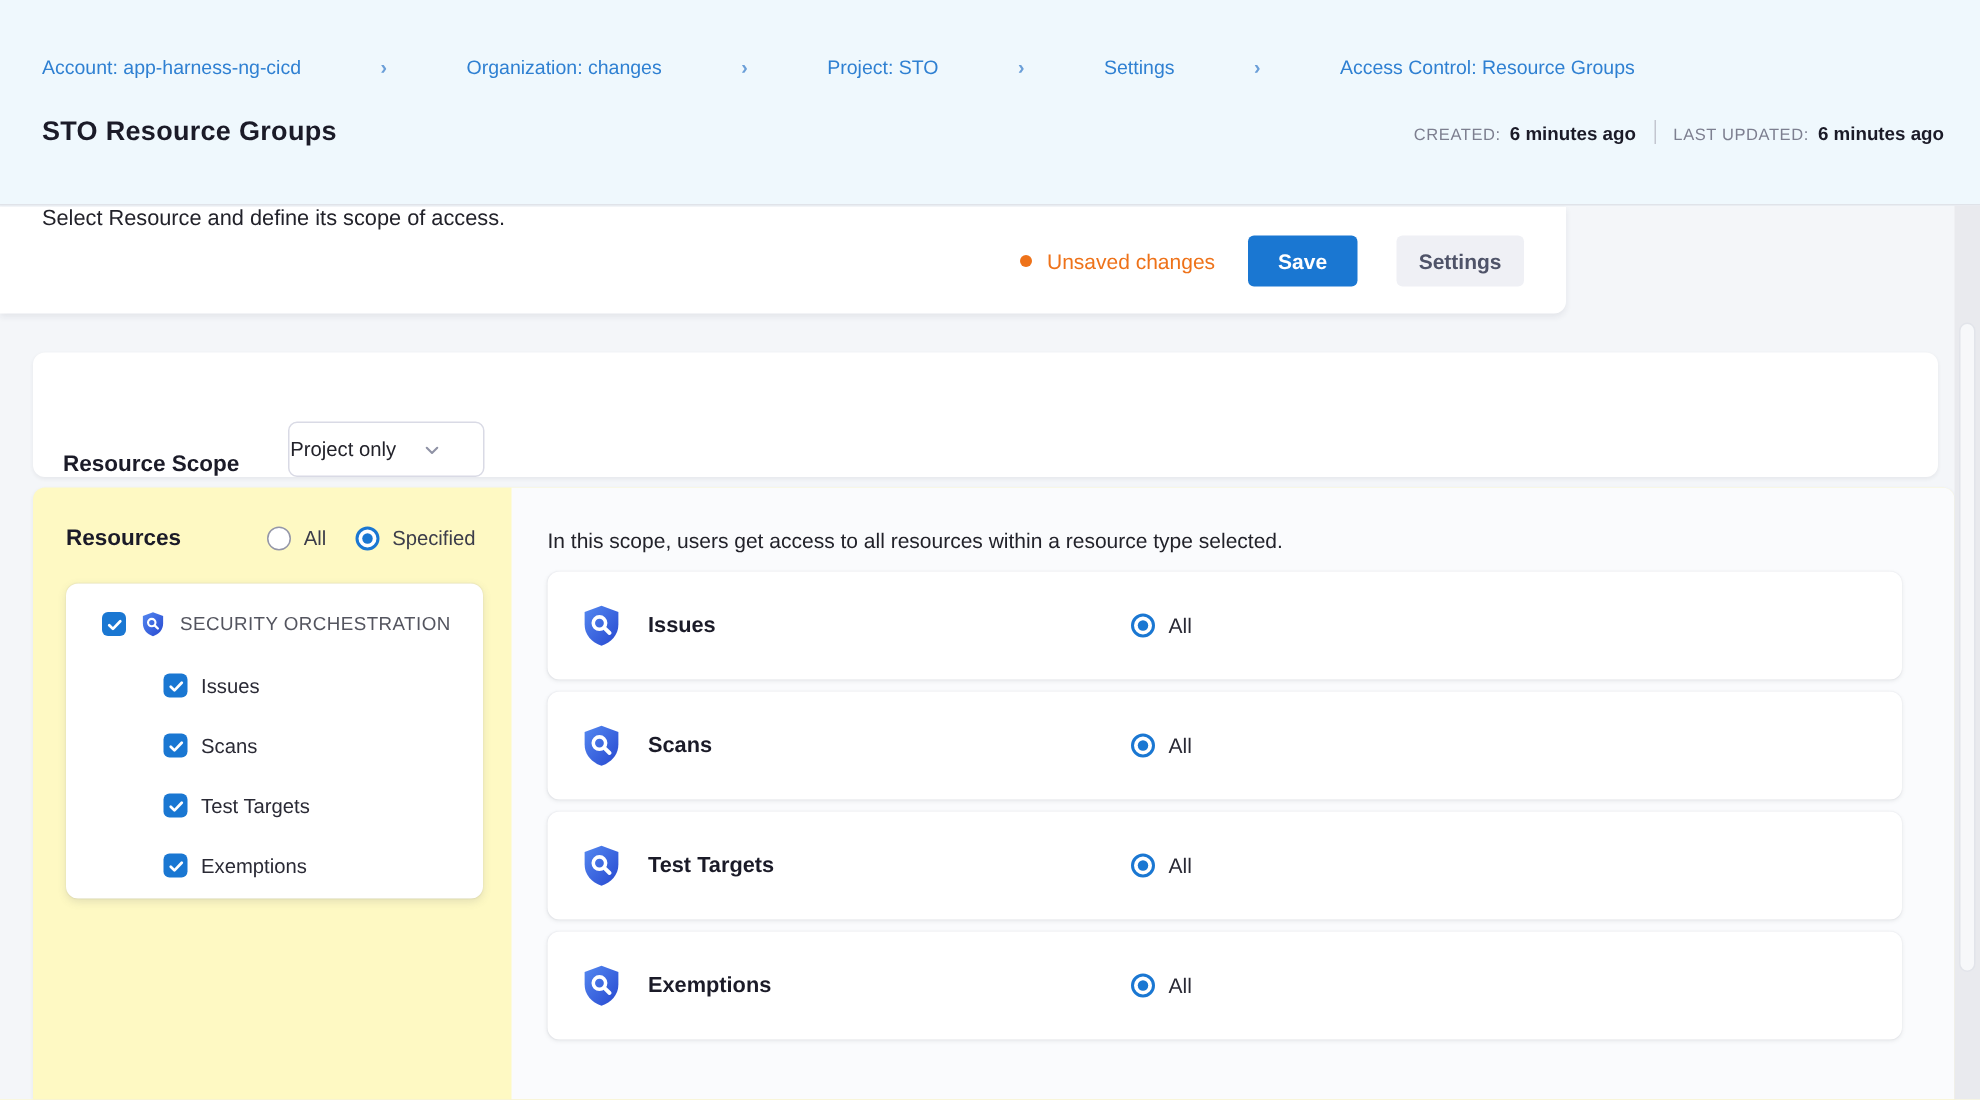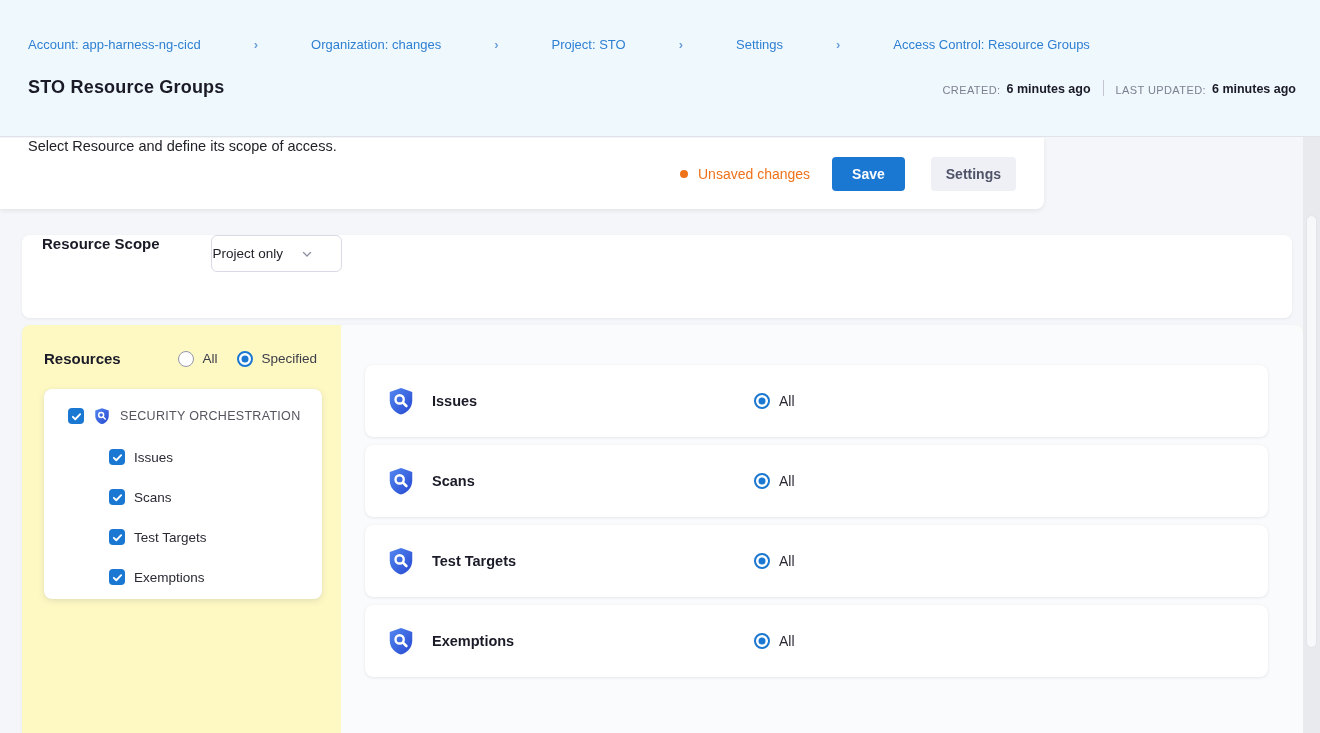--- a/index.html
+++ b/index.html
@@ -26,21 +26,21 @@
   .unsaved-dot { width:8px; height:8px; border-radius:50%; background:#ee7219; margin-right:10px; }
   .btn { font-family:inherit; font-size:14px; font-weight:700; border:none; border-radius:4px; padding:9px 20px; cursor:pointer; }
   .btn-save { background:#1a77d2; color:#fff; margin-left:22px; }
   .btn-discard { background:#eff0f5; color:#4f5368; margin-left:26px; padding:9px 15px; }
 
   
   .scrollbar { position:absolute; top:137px; right:0; width:17px; height:596px; background:#e9eaee; z-index:2; }
   .scroll-thumb { position:absolute; top:78px; left:3px; width:11px; height:433px; background:#f7f8fa; border:1px solid #e2e4ea; border-radius:6px; cursor:pointer; }
 
   
-  .scope-card { position:absolute; top:235px; left:22px; width:1270px; height:83px; background:#fff; border-radius:8px; box-shadow:0 1px 3px rgba(40,41,61,.07); display:flex; align-items:flex-start; padding:0 20px;gap:19px; }
+  .scope-card { position:absolute; top:235px; left:22px; width:1270px; height:83px; background:#fff; border-radius:8px; box-shadow:0 1px 3px rgba(40,41,61,.07); display:flex; align-items:flex-end; padding:0 20px; }
   .scope-label { font-size:15px; font-weight:700; }
   .scope-select { margin-left:32px; height:37px; min-width:131px; border:1px solid #d9dae5; border-radius:6px; background:#fff; display:flex; align-items:center; padding:0 1px; cursor:pointer; }
   .scope-value { font-size:13.5px; color:#22222a; }
   .scope-chevron { margin-left:18px; display:flex; }
 
   
   .content { position:absolute; top:325px; left:22px; width:1281px; height:408px; background:#fef9c3; border-radius:8px 8px 0 0; box-shadow:0 1px 3px rgba(40,41,61,.07); display:flex; overflow:hidden; }
 
   .resources-col { width:319px; padding:25px 0 0 22px; flex-shrink:0; }
   .resources-header { display:flex; align-items:center; padding-right:24px; }
@@ -195,20 +195,21 @@
               <svg width="11" height="11" viewBox="0 0 12 12">
                 <path d="M2 6.3 L4.7 9 L10 3.5" stroke="#fff" stroke-width="2" fill="none" stroke-linecap="round" stroke-linejoin="round"></path>
               </svg>
             </div>
             <div class="item-label">Exemptions</div>
           </div>
         </div>
       </div>
   </div>
   <div class="main-col">
+    <div class="main-desc">In this scope, users get access to all resources within a resource type selected.</div>
     <div class="rows">
         <div class="res-row">
           <span class="res-icon">
             <svg width="30" height="30" viewBox="0 0 24 24">
               <path d="M12 1.5 L21 4.8 V11.5 C21 16.9 17.3 21.1 12 22.8 C6.7 21.1 3 16.9 3 11.5 V4.8 Z" fill="url(#stoGrad)"></path>
               <circle cx="10.9" cy="10.7" r="3.3" fill="none" stroke="#fff" stroke-width="1.9"></circle>
               <line x1="13.5" y1="13.3" x2="16.3" y2="16" stroke="#fff" stroke-width="2.1" stroke-linecap="round"></line>
             </svg>
           </span>
           <div class="res-label">Issues</div>

